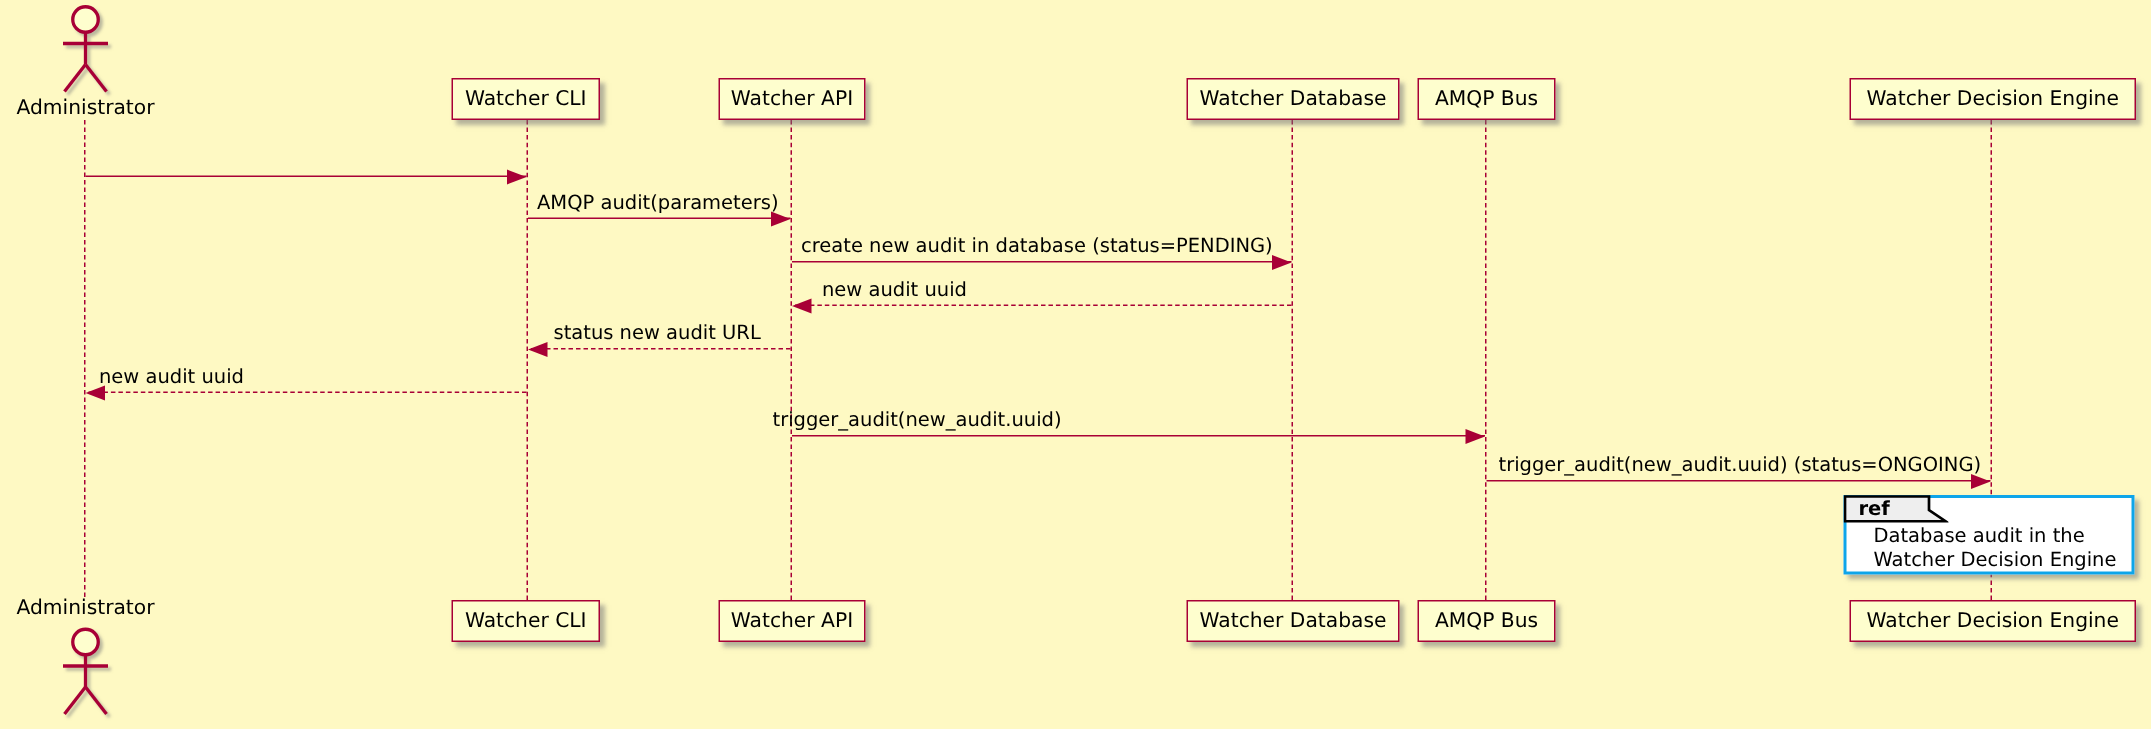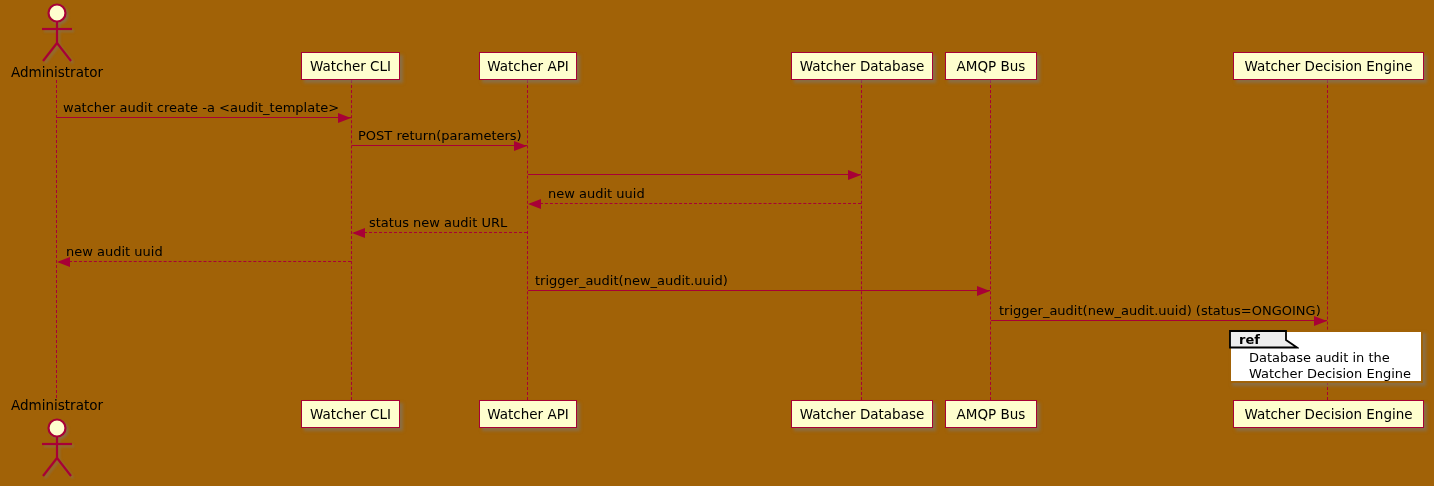--- a/index.html
+++ b/index.html
@@ -1,19 +1,19 @@
 <!DOCTYPE html>
 <html><head>
 <meta charset="utf-8">
 <style>
   html,body{margin:0;padding:0;background:#ffffff;}
   .canvas{
     position:relative;
     width:1434px;height:486px;
-    background:#a16207;
+    background:#fef9c3;
     font-family:"DejaVu Sans", sans-serif;
     font-size:13px;color:#000;
     overflow:hidden;
   }
   .lifeline{
     position:absolute;width:0;
     border-left:1px dashed #A80036;
   }
   .pbox{
     position:absolute;height:28px;
@@ -40,21 +40,21 @@
     border-bottom:5px solid transparent;
     border-left:13px solid #A80036;
   }
   .head.left{
     border-top:5px solid transparent;
     border-bottom:5px solid transparent;
     border-right:13px solid #A80036;
   }
   .refbox{
     position:absolute;left:1229px;top:330px;width:194px;height:53px;
-    background:#ffffff;border:2px solid #a16207;box-sizing:border-box;
+    background:#ffffff;border:2px solid #0ea5e9;box-sizing:border-box;
     box-shadow:3px 3px 3px rgba(120,120,120,0.55);
   }
   .ref-header{position:absolute;left:-2px;top:-2px;}
   .ref-tag{
     position:absolute;left:8px;top:0px;
     font-weight:bold;font-size:13px;
   }
   .ref-body{
     position:absolute;left:18px;top:18px;line-height:16px;font-size:13px;
     white-space:nowrap;
@@ -95,44 +95,44 @@
   <div class="pbox" style="left:791px;top:52px;width:142px">Watcher Database</div>
   <div class="pbox" style="left:945px;top:52px;width:92px">AMQP Bus</div>
   <div class="pbox" style="left:1233px;top:52px;width:191px">Watcher Decision Engine</div>
 
   <div class="pbox" style="left:301px;top:400px;width:99px">Watcher CLI</div>
   <div class="pbox" style="left:479px;top:400px;width:98px">Watcher API</div>
   <div class="pbox" style="left:791px;top:400px;width:142px">Watcher Database</div>
   <div class="pbox" style="left:945px;top:400px;width:92px">AMQP Bus</div>
   <div class="pbox" style="left:1233px;top:400px;width:191px">Watcher Decision Engine</div>
 
-  <div class="msg-label" style="left:63px;top:100px">watcher audit create -a &lt;audit_template&gt;</div>
   <div class="msg-line solid" style="left:57px;top:117px;width:294px"></div>
   <div class="head right" style="left:338px;top:113px"></div>
 
-  <div class="msg-label" style="left:358px;top:128px">POST return(parameters)</div>
+  <div class="msg-label" style="left:358px;top:128px">AMQP audit(parameters)</div>
   <div class="msg-line solid" style="left:352px;top:145px;width:175px"></div>
   <div class="head right" style="left:514px;top:141px"></div>
 
+  <div class="msg-label" style="left:534px;top:157px">create new audit in database (status=PENDING)</div>
   <div class="msg-line solid" style="left:528px;top:174px;width:333px"></div>
   <div class="head right" style="left:848px;top:170px"></div>
 
   <div class="msg-label" style="left:548px;top:186px">new audit uuid</div>
   <div class="msg-line dashed" style="left:530px;top:203px;width:331px"></div>
   <div class="head left" style="left:528px;top:199px"></div>
 
   <div class="msg-label" style="left:369px;top:215px">status new audit URL</div>
   <div class="msg-line dashed" style="left:354px;top:232px;width:173px"></div>
   <div class="head left" style="left:352px;top:228px"></div>
 
   <div class="msg-label" style="left:66px;top:244px">new audit uuid</div>
   <div class="msg-line dashed" style="left:59px;top:261px;width:292px"></div>
   <div class="head left" style="left:57px;top:257px"></div>
 
-  <div class="msg-label" style="left:535px;top:273px">trigger_audit(new_audit.uuid)</div>
+  <div class="msg-label" style="left:515px;top:273px">trigger_audit(new_audit.uuid)</div>
   <div class="msg-line solid" style="left:528px;top:290px;width:462px"></div>
   <div class="head right" style="left:977px;top:286px"></div>
 
   <div class="msg-label" style="left:999px;top:303px">trigger_audit(new_audit.uuid) (status=ONGOING)</div>
   <div class="msg-line solid" style="left:991px;top:320px;width:336px"></div>
   <div class="head right" style="left:1314px;top:316px"></div>
 
   <div class="refbox">
     <svg class="ref-header" width="70" height="19" viewBox="0 0 70 19">
       <polygon points="1,1 57,1 57,10 68,17.5 1,17.5" fill="#EEEEEE" stroke="#000000" stroke-width="1.8"></polygon>

